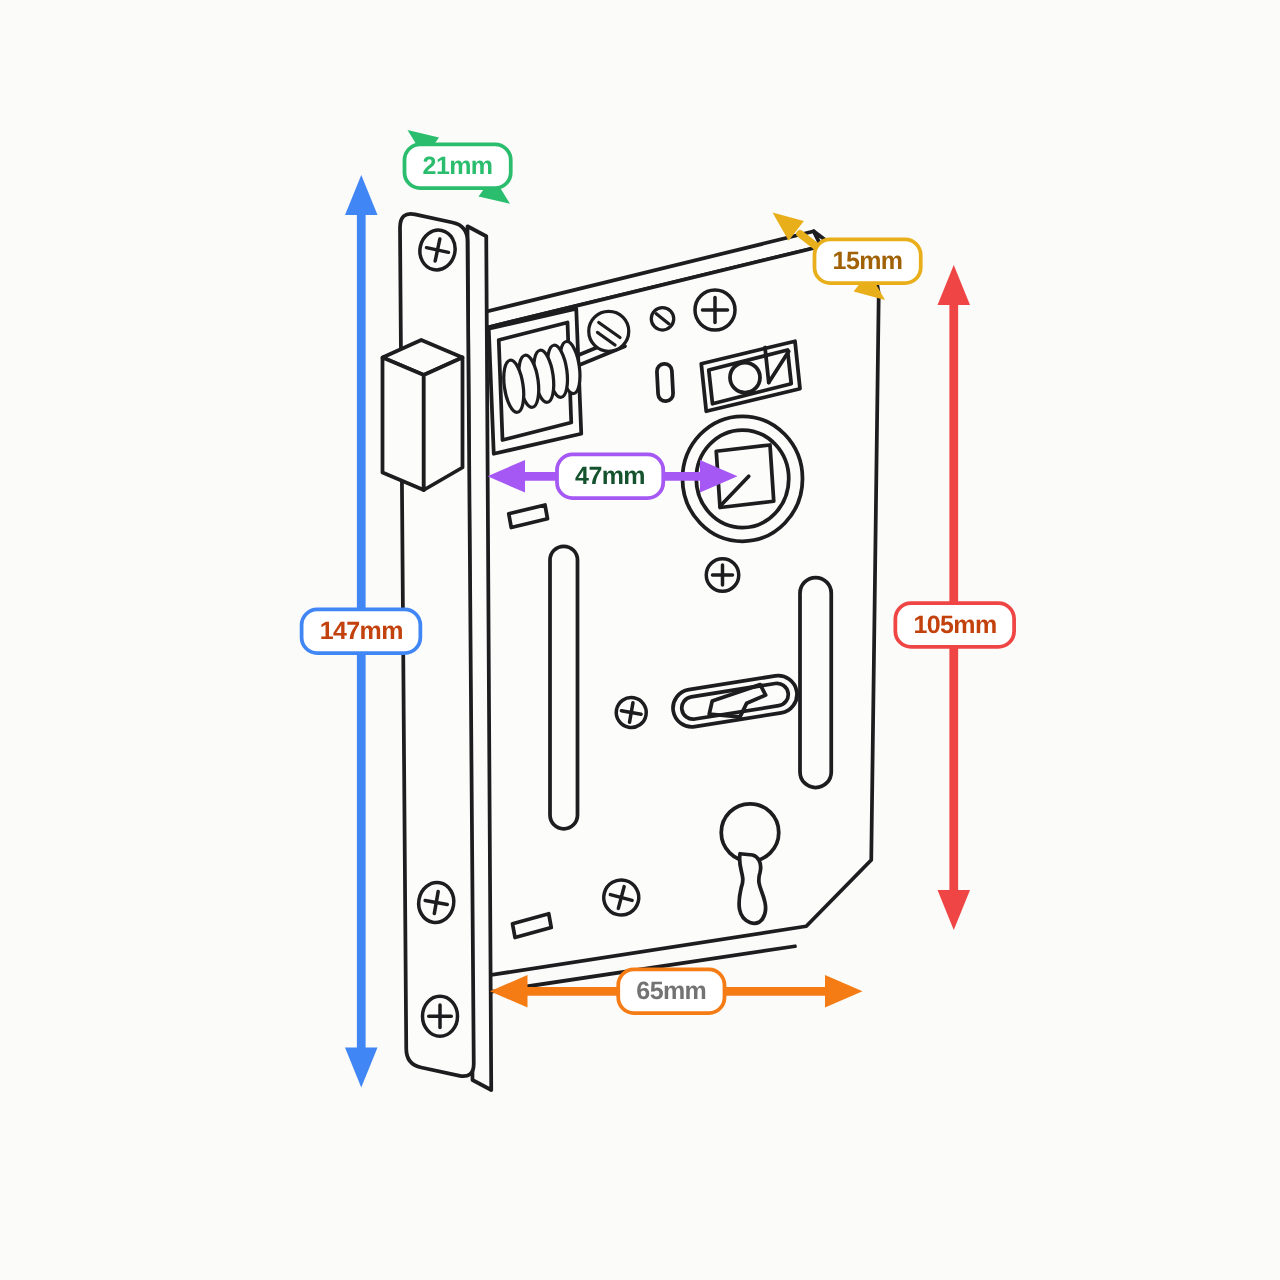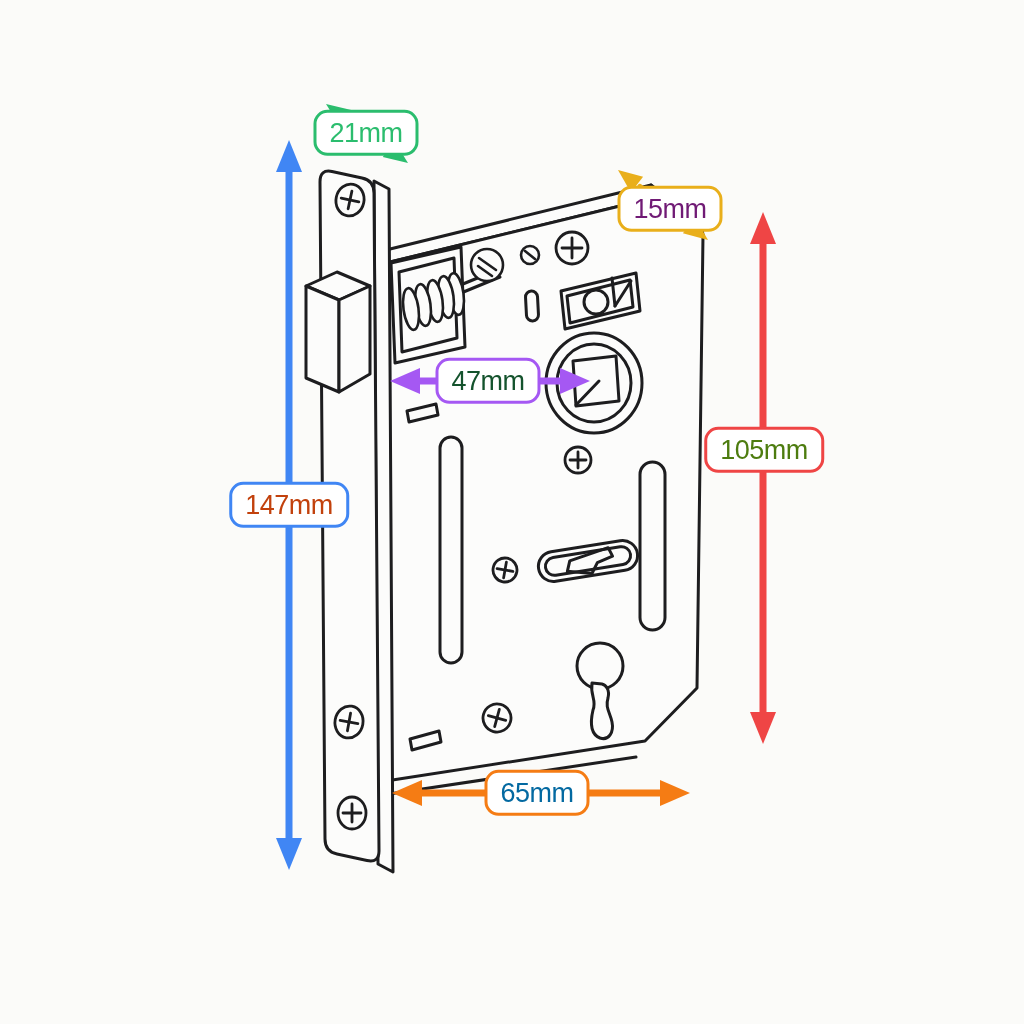--- a/index.html
+++ b/index.html
@@ -18,22 +18,22 @@
     position: absolute; left: 0; top: 0;
     width: 1024px; height: 1024px;
   }
   .dim-label {
     position: absolute;
     transform: translate(-50%, -50%);
     background: #ffffff;
     border: 3.5px solid #000;
     border-radius: 14px;
     padding: 4px 13px;
-    font-size: 27px;
-    font-weight: 400;
+    font-size: 20px;
+    font-weight: 700;
     letter-spacing: -0.5px;
     white-space: nowrap;
     line-height: 1.2;
   }
 </style>
 </head>
 <body style="background: rgb(251, 251, 249);">
 
 <div class="canvas">
 
@@ -190,22 +190,22 @@
 
     <g stroke-width="7" stroke-linecap="round">
       <line x1="420" y1="793" x2="662" y2="793" stroke="#f57c14"></line>
       <polygon points="392,793 422,780 422,806" stroke="none" fill="#f57c14"></polygon>
       <polygon points="690,793 660,780 660,806" stroke="none" fill="#f57c14"></polygon>
     </g>
   </svg>
 
   <div class="dim-label" style="left: 366px; top: 133px; border-color: rgb(43, 189, 110); color: rgb(43, 189, 110);">21mm</div>
 
-  <div class="dim-label" style="left: 670px; top: 209px; border-color: rgb(233, 175, 27); color: #701a75;">15mm</div>
+  <div class="dim-label" style="left: 694px; top: 209px; border-color: rgb(233, 175, 27); color: #a16207;">15mm</div>
 
   <div class="dim-label" style="left: 488px; top: 381px; border-color: rgb(165, 88, 243); color: #14532d;">47mm</div>
 
   <div class="dim-label" style="left: 289px; top: 505px; border-color: rgb(64, 134, 244); color: #c2410c;">147mm</div>
 
-  <div class="dim-label" style="left: 764px; top: 450px; border-color: rgb(239, 69, 69); color: #4d7c0f;">105mm</div>
-
-  <div class="dim-label" style="left: 537px; top: 793px; border-color: rgb(245, 124, 20); color: #0369a1;">65mm</div>
+  <div class="dim-label" style="left: 764px; top: 500px; border-color: rgb(239, 69, 69); color: #c2410c;">105mm</div>
+
+  <div class="dim-label" style="left: 537px; top: 793px; border-color: rgb(245, 124, 20); color: #737373;">65mm</div>
 </div>
 
 </body></html>

